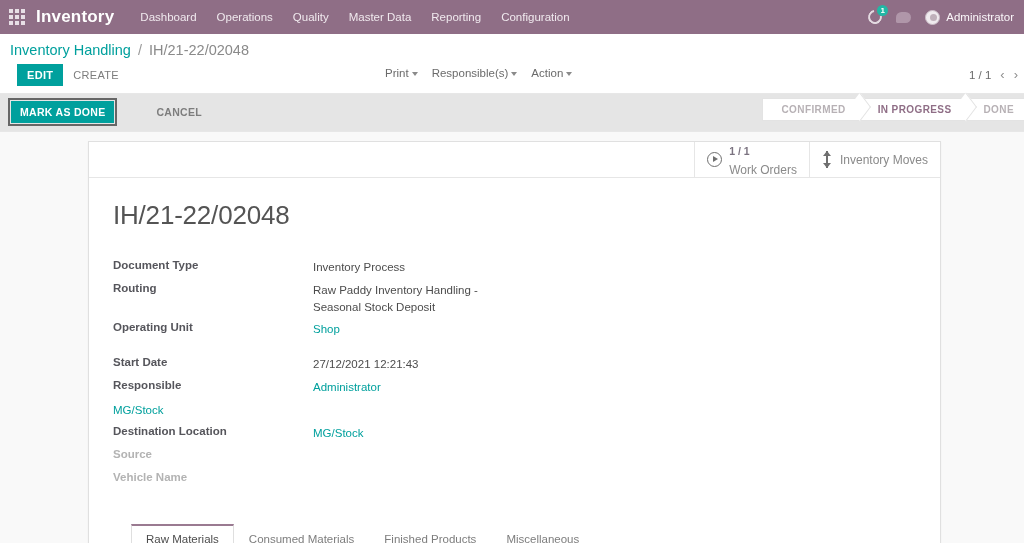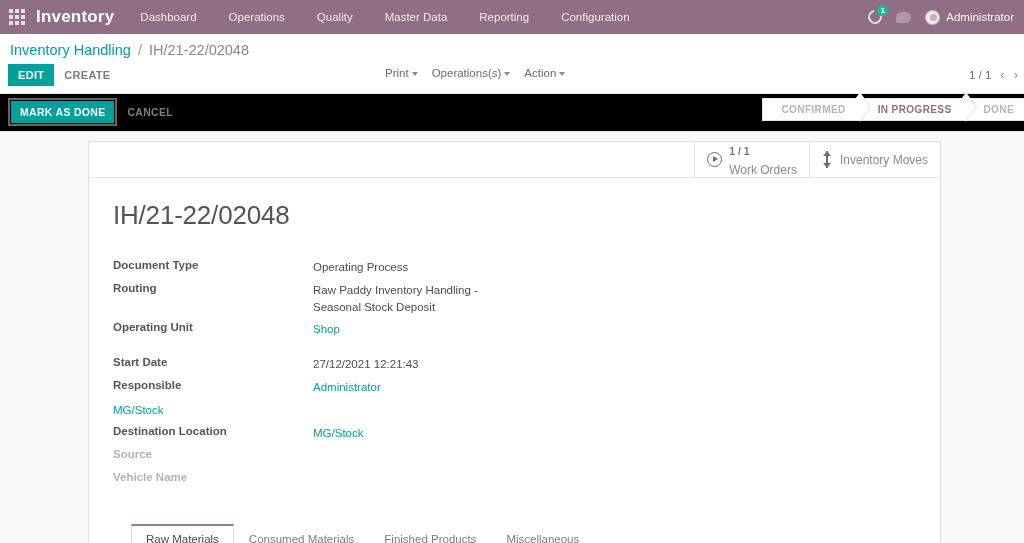--- a/index.html
+++ b/index.html
@@ -29,21 +29,21 @@
     justify-content: center;
     align-content: center;
     margin-right: 8px;
     cursor: pointer;
   }
   .apps-icon i { background: #e8dfe6; display: block; width: 4px; height: 4px; }
   .brand {
     font-size: 17px; font-weight: bold; letter-spacing: .2px;
     margin-right: 26px; color: #fff; white-space: nowrap;
   }
-  .nav-menu { display: flex; align-items: center; gap: 32px; flex: 1; }
+  .nav-menu { display: flex; align-items: center; gap: 20px; flex: 1; }
   .nav-menu a {
     color: #f0e9ee; font-size: 11.5px; text-decoration: none; white-space: nowrap;
   }
   .nav-right { display: flex; align-items: center; gap: 14px; }
   .act-wrap { position: relative; display:flex; align-items:center; }
   .act-icon {
     width: 14px; height: 14px; border: 2px solid #e4dae1;
     border-radius: 50%; border-top-color: transparent; transform: rotate(35deg);
   }
   .act-badge {
@@ -69,31 +69,31 @@
 
   
   .cp { background: #ffffff; border-bottom: 1px solid #e7e7e7; }
   .cp-row1 { padding: 8px 10px 0 10px; }
   .bc { font-size: 14.5px; }
   .bc .bc-link { color: #00a09d; text-decoration: none; }
   .bc .bc-sep { color: #9a9a9a; margin: 0 3px; }
   .bc .bc-cur { color: #8a8a8a; }
 
   .cp-row2 {
-    display: flex; align-items: flex-start; padding: 6px 10px 7px 8px;
+    display: flex; align-items: flex-start; padding: 6px 10px 7px 17px;
     position: relative; min-height: 29px;
   }
   .btn-edit {
     background: #00a09d; color: #fff; border: none;
     font-size: 11px; font-weight: bold; letter-spacing: .3px;
     padding: 5px 10px; cursor: pointer; text-transform: uppercase;
   }
   .btn-create {
     background: none; border: none; color: #7d7d7d;
-    font-size: 11px; font-weight: bold; letter-spacing: .3px;
+    font-size: 11px; font-weight: normal; letter-spacing: .3px;
     padding: 5px 10px; cursor: pointer; text-transform: uppercase;
   }
   .cp-mid {
     position: absolute; left: 385px; top: 9px;
     display: flex; gap: 14px; font-size: 11.5px; color: #6b6b6b;
   }
   .cp-mid span { cursor: pointer; white-space: nowrap; }
   .caret {
     display: inline-block; width: 0; height: 0; margin-left: 3px;
     border-left: 3.5px solid transparent; border-right: 3.5px solid transparent;
@@ -103,32 +103,32 @@
     position: absolute; right: 6px; top: 9px;
     display: flex; align-items: center; gap: 9px;
     font-size: 11.5px; color: #6b6b6b;
   }
   .pg-arrow { color: #8f8f8f; font-size: 13px; cursor: pointer; }
 
   
   .srow {
     display: flex; align-items: center; padding: 4px 0 5px 8px;
     border-bottom: 1px solid #e7e7e7; position: relative; min-height: 28px;
-    background: #000000;
+    background: #e5e5e5;
   }
   .btn-done-wrap { border: 2px solid #666; padding: 1px; display: inline-block; }
   .btn-done {
     background: #00a09d; color: #fff; border: none;
     font-size: 10.5px; font-weight: bold; letter-spacing: .3px;
     padding: 5px 9px; cursor: pointer; text-transform: uppercase;
   }
   .btn-cancel {
     background: none; border: none; color: #7d7d7d;
     font-size: 10.5px; font-weight: bold; letter-spacing: .3px;
-    padding: 5px 10px; cursor: pointer; text-transform: uppercase;
+    padding: 5px 10px; cursor: pointer; text-transform: uppercase; margin-left: 29px;
   }
   .statusbar { position: absolute; right: 0; top: 4px; display: flex; }
   .st {
     font-size: 10px; font-weight: bold; letter-spacing: .4px;
     color: #b7b1b5; padding: 5px 14px 5px 18px;
     position: relative; background: #fff; text-transform: uppercase;
     border: 1px solid #e3e3e3; border-right: none; margin-left: -1px;
   }
   .st::after {
     content: ""; position: absolute; right: -9px; top: -1px;
@@ -257,21 +257,21 @@
       <span class="bc-link">Inventory Handling</span>
       <span class="bc-sep">/</span>
       <span class="bc-cur">IH/21-22/02048</span>
     </div>
   </div>
   <div class="cp-row2">
     <button class="btn-edit">EDIT</button>
     <button class="btn-create">CREATE</button>
     <div class="cp-mid">
       <span><span>Print</span><i class="caret"></i></span>
-      <span><span>Operations(s)</span><i class="caret"></i></span>
+      <span><span>Responsible(s)</span><i class="caret"></i></span>
       <span><span>Action</span><i class="caret"></i></span>
     </div>
     <div class="pager">
       <span>1 / 1</span>
       <span class="pg-arrow">‹</span>
       <span class="pg-arrow">›</span>
     </div>
   </div>
 </div>
 
@@ -309,21 +309,21 @@
     </div>
 
     <div class="sheet-body">
       <div class="doc-title">IH/21-22/02048</div>
 
       <div class="fgroups">
         <div class="fgroup">
 
           <div class="frow">
             <div class="flabel">Document Type</div>
-            <div class="fval">Operating Process</div>
+            <div class="fval">Inventory Process</div>
           </div>
 
           <div class="frow">
             <div class="flabel">Routing</div>
             <div class="fval" style="width:195px">Raw Paddy Inventory Handling - Seasonal Stock Deposit</div>
           </div>
 
           <div class="frow">
             <div class="flabel">Operating Unit</div>
             <div class="fval link">Shop</div>

